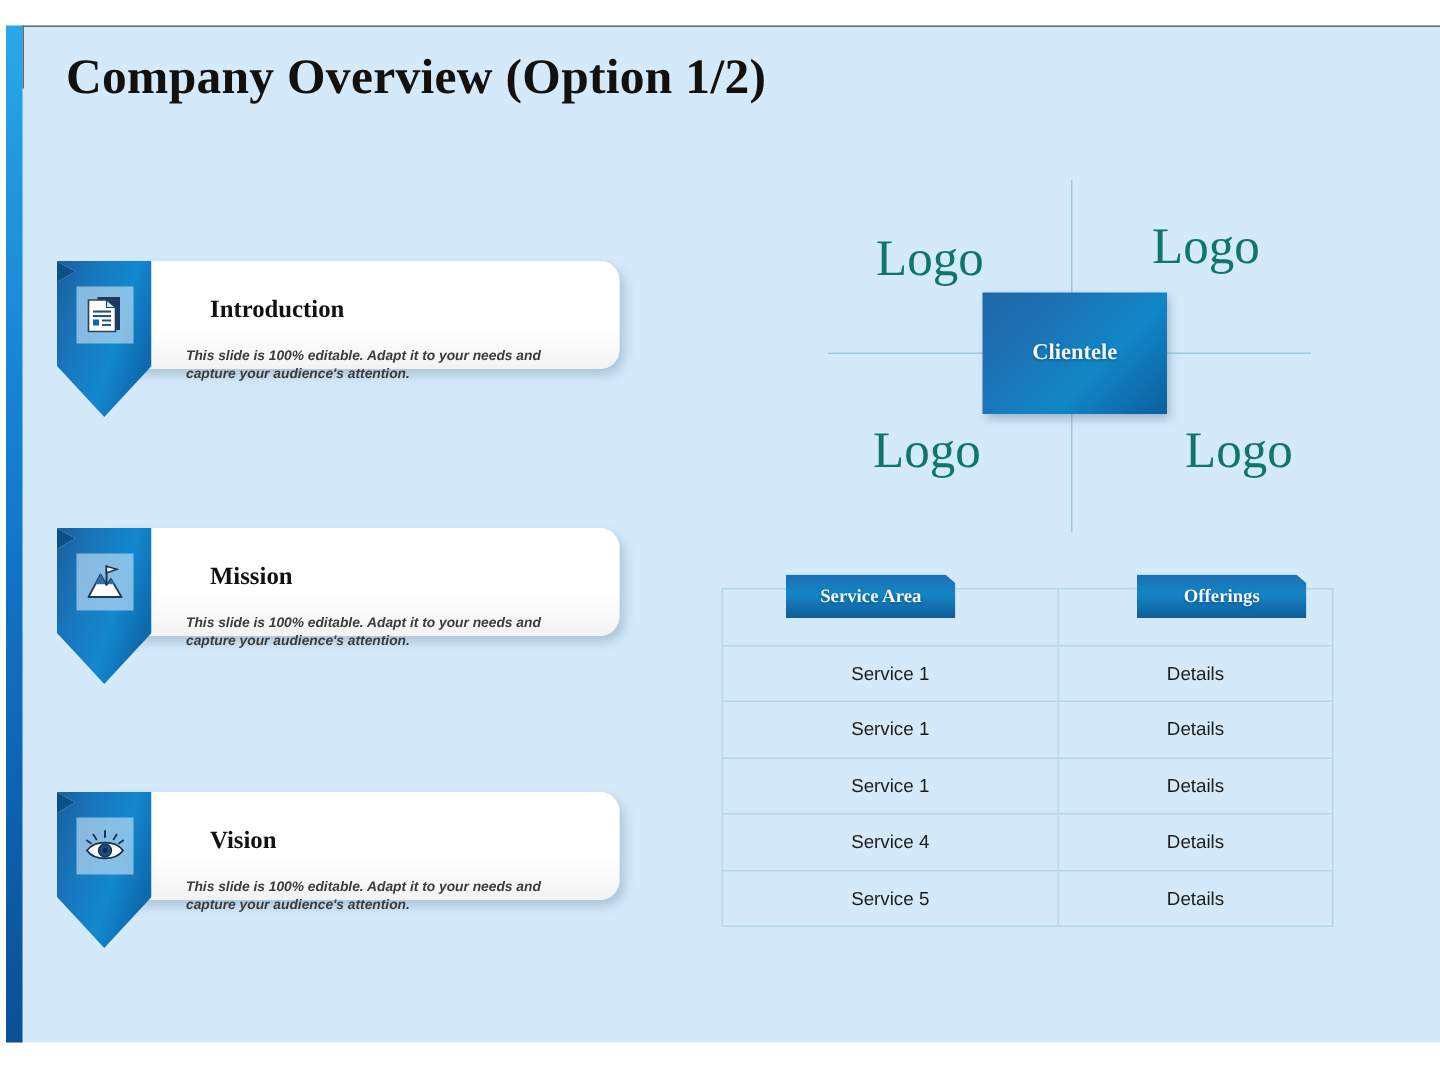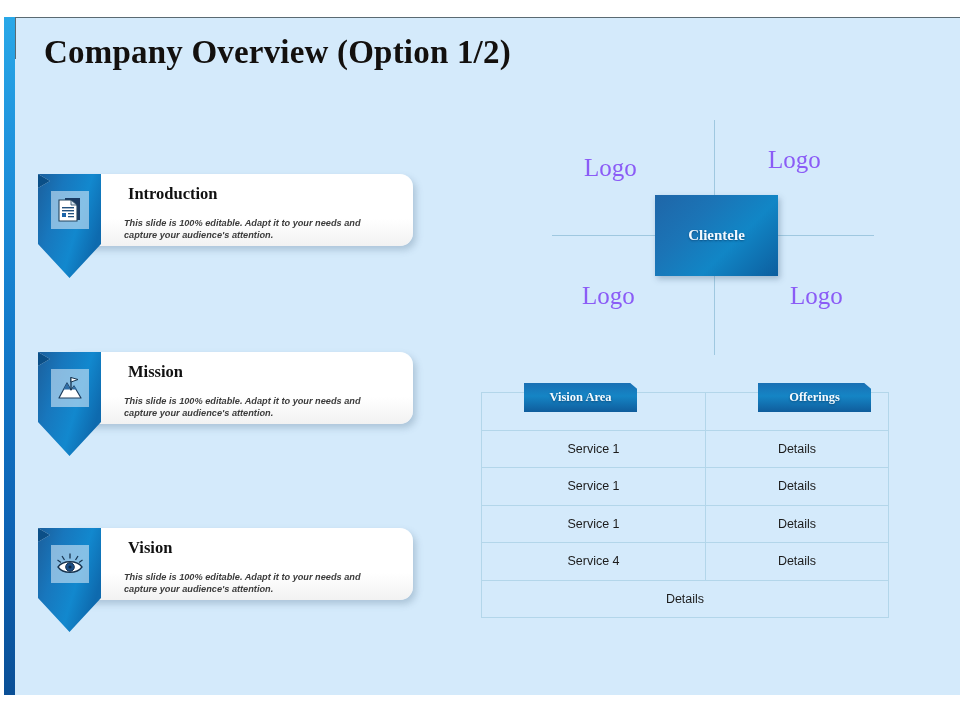--- a/index.html
+++ b/index.html
@@ -104,21 +104,21 @@
     left: 86px;
     top: 6px;
     width: 280px;
   }
   .card-heading {
     font-family: "Liberation Serif", serif;
     font-weight: bold;
     font-size: 16.5px;
     color: #111111;
     line-height: 20px;
-    margin: 4px;
+    margin: 16px;
   }
   .card-desc {
     font-family: "Liberation Sans", sans-serif;
     font-style: italic;
     font-weight: bold;
     font-size: 9.2px;
     color: #3b3b3b;
     line-height: 11.5px;
     margin: 14px 0 0 0;
     width: 272px;
@@ -188,22 +188,22 @@
   .clientele-label {
     font-family: "Liberation Serif", serif;
     font-weight: bold;
     font-size: 15px;
     color: #f2f9ff;
     text-shadow: 0 1px 2px rgba(0,40,80,0.55);
   }
   .logo-label {
     position: absolute;
     font-family: "Liberation Serif", serif;
-    font-size: 25px;
-    color: #8b5cf6;
+    font-size: 34px;
+    color: #0f766e;
     white-space: nowrap;
   }
   .logo-tl { left: 44px;  top: 44px;  }
   .logo-tr { left: 228px; top: 36px;  }
   .logo-bl { left: 42px;  top: 172px; }
   .logo-br { left: 250px; top: 172px; }
 
   
   .svc-table {
     position: absolute;
@@ -407,24 +407,25 @@
     </div>
     <div class="svc-row">
       <div class="svc-cell">Service 1</div>
       <div class="svc-cell">Details</div>
     </div>
     <div class="svc-row">
       <div class="svc-cell">Service 4</div>
       <div class="svc-cell">Details</div>
     </div>
     <div class="svc-row">
+      <div class="svc-cell">Service 5</div>
       <div class="svc-cell">Details</div>
     </div>
   </div>
 
   <div class="hdr-badge badge-service">
-    <span>Vision Area</span>
+    <span>Service Area</span>
   </div>
   <div class="hdr-badge badge-offerings">
     <span>Offerings</span>
   </div>
 
 </div>
 
 </body></html>

